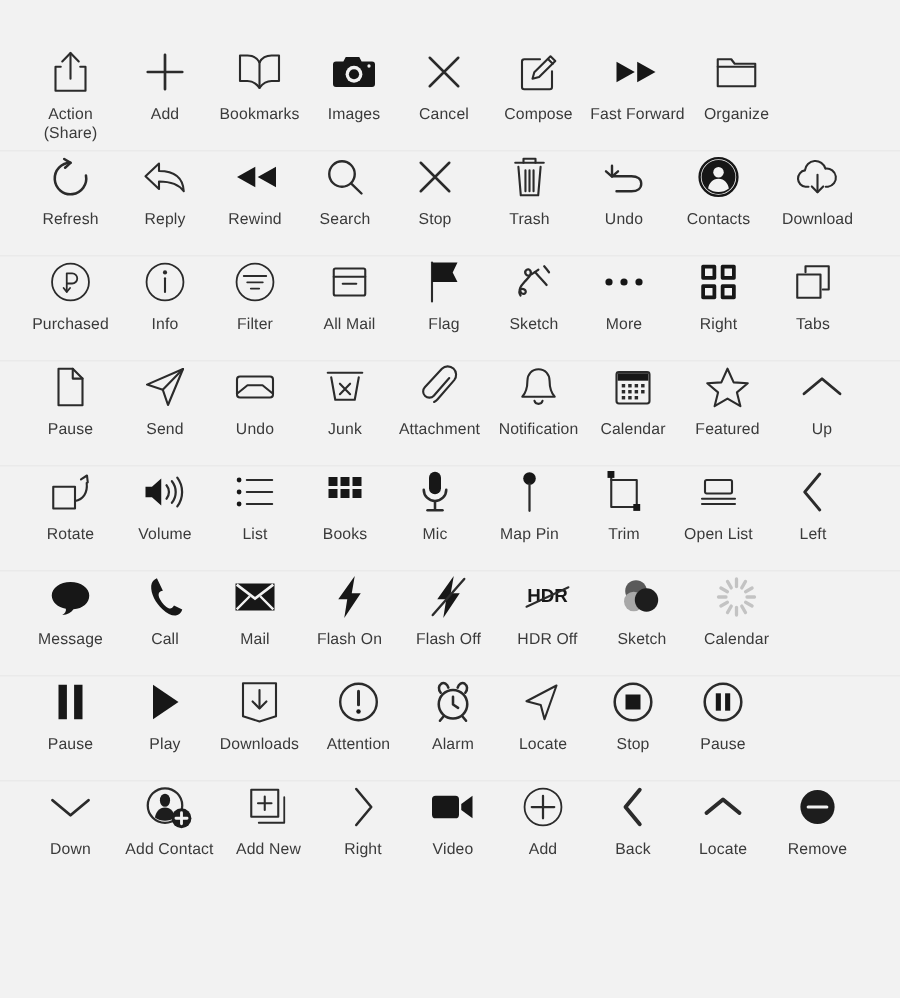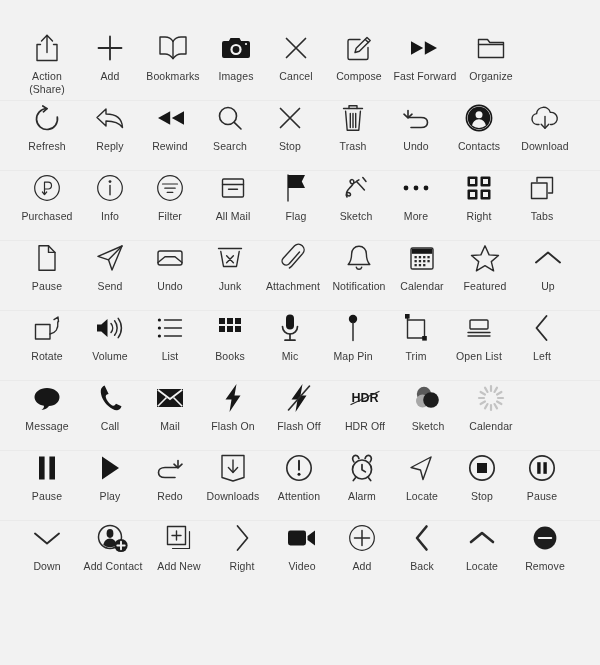--- a/index.html
+++ b/index.html
@@ -637,29 +637,20 @@
       <span class="cap">Pause</span>
     </div>
     <div class="icon-cell">
       <span class="glyph">
         <svg width="22" height="26" viewBox="0 0 22 26">
             <path class="fl" d="M3 1.5 20 13 3 24.5z"></path>
           </svg>
       </span>
       <span class="cap">Play</span>
     </div>
-    <div class="icon-cell">
-      <span class="glyph">
-        <svg width="28" height="24" viewBox="0 0 28 24">
-            <path class="sp" style="stroke-width:1.6" d="M22 4.5v7H9c-4 0-6.5 2-6.5 5s2.5 5 6.5 5h10"></path>
-            <path class="sp" style="stroke-width:1.6" d="M26 8.2 22 11.8l-4-3.6"></path>
-          </svg>
-      </span>
-      <span class="cap">Redo</span>
-    </div>
     <div class="icon-cell w66">
       <span class="glyph">
         <svg width="26" height="28" viewBox="0 0 26 28">
             <path class="sp" d="M2 1.5h22v22l-11 3.5-11-3.5z"></path>
             <path class="sp" d="M13 6v12"></path>
             <path class="sp" d="M8.4 13.6 13 18.4l4.6-4.8"></path>
           </svg>
       </span>
       <span class="cap">Downloads</span>
     </div>

